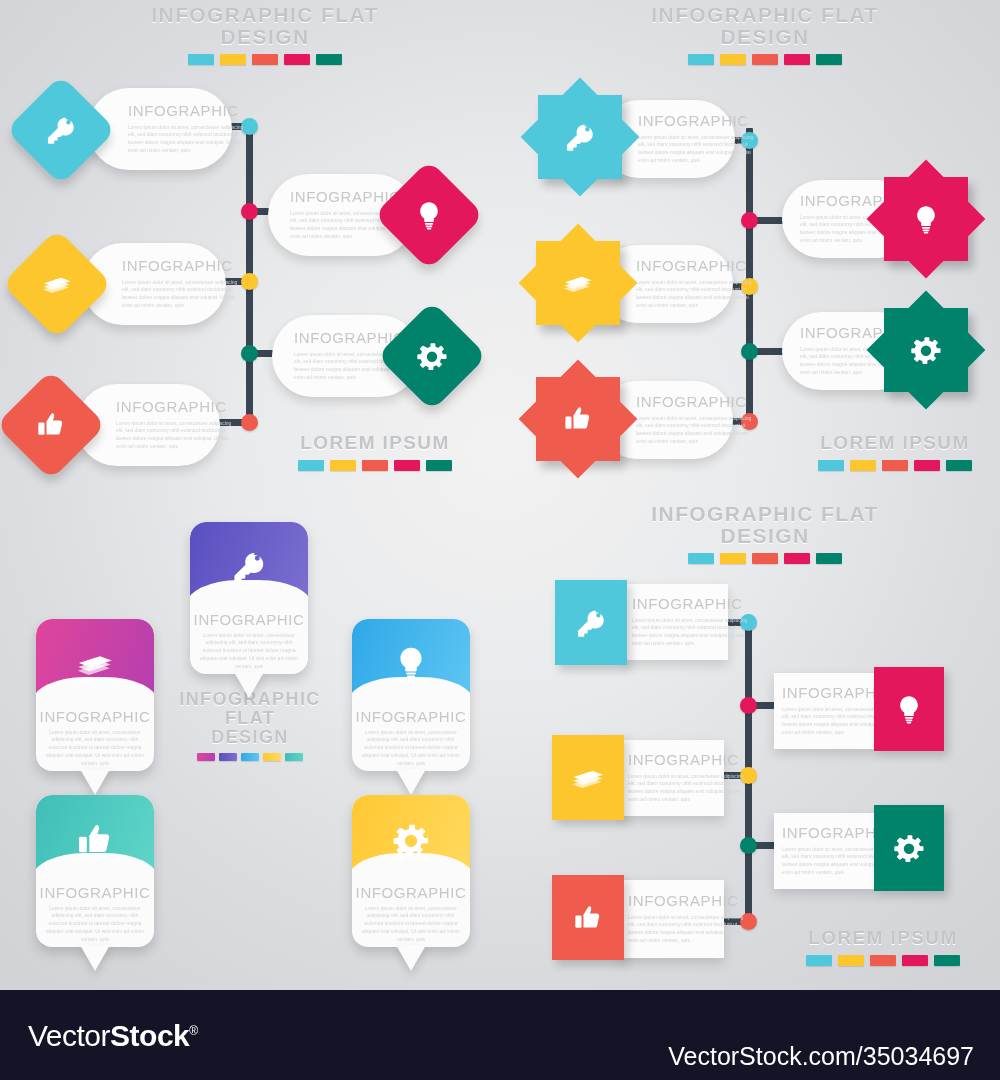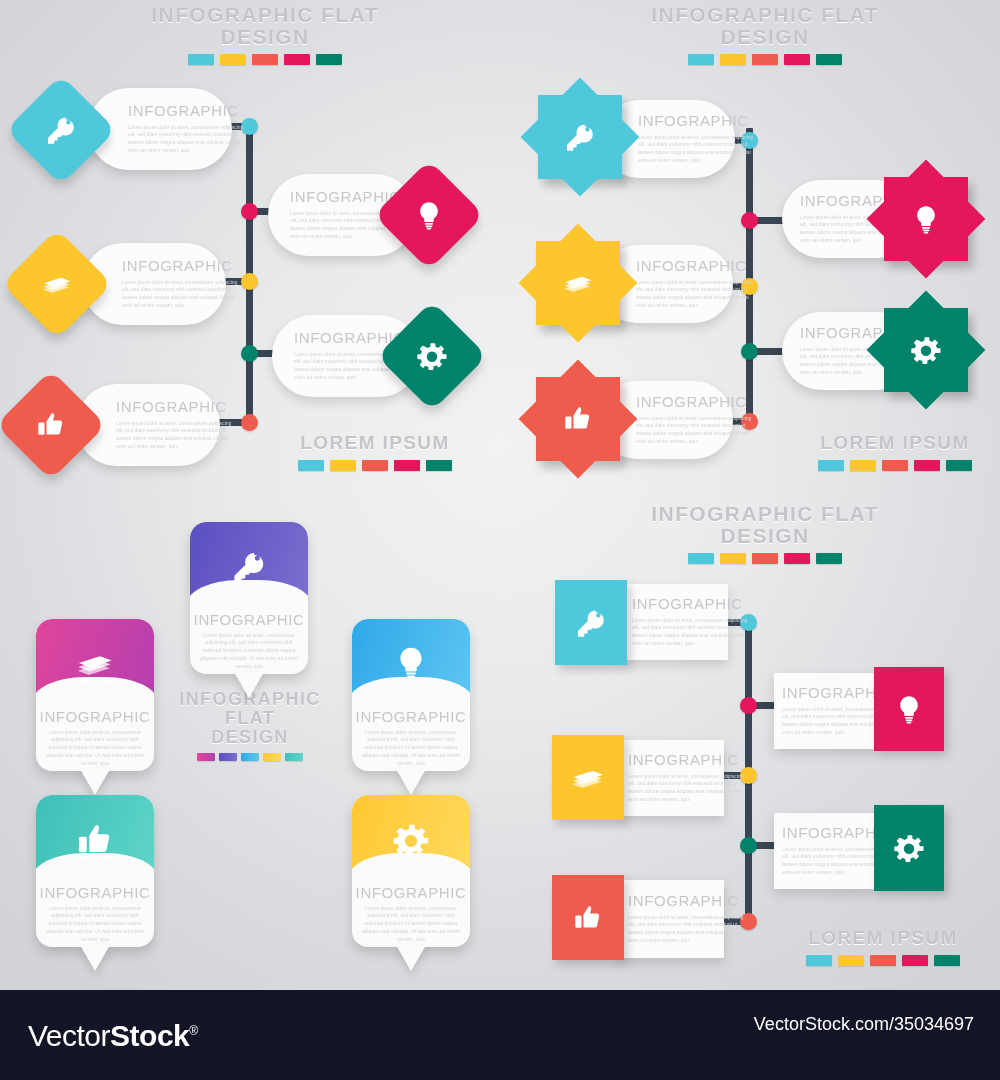--- a/index.html
+++ b/index.html
@@ -96,21 +96,21 @@
   svg.ic { display:block; }
   svg.ic path, svg.ic circle, svg.ic rect, svg.ic ellipse { fill:#fff; }
 
   
   .wm { position:absolute; left:0; top:990px; width:1000px; height:90px;
         background:#141427; }
   .wm .logo { position:absolute; left:28px; top:29px; color:#fff;
               font-size:30px; letter-spacing:-.5px; }
   .wm .logo b { font-weight:bold; }
   .wm .logo sup { font-size:12px; vertical-align:super; }
-  .wm .url { position:absolute; right:26px; top:24px; color:#fff; font-size:18px; }
+  .wm .url { position:absolute; right:26px; top:52px; color:#fff; font-size:25px; }
 </style>
 </head>
 <body>
 
 <div class="stage">
 
   <div class="quad q-tl">
     <div class="head" style="left:150px; top:4px; width:230px;">
       <span class="l1">INFOGRAPHIC FLAT</span>
       <span class="l2">DESIGN</span>

